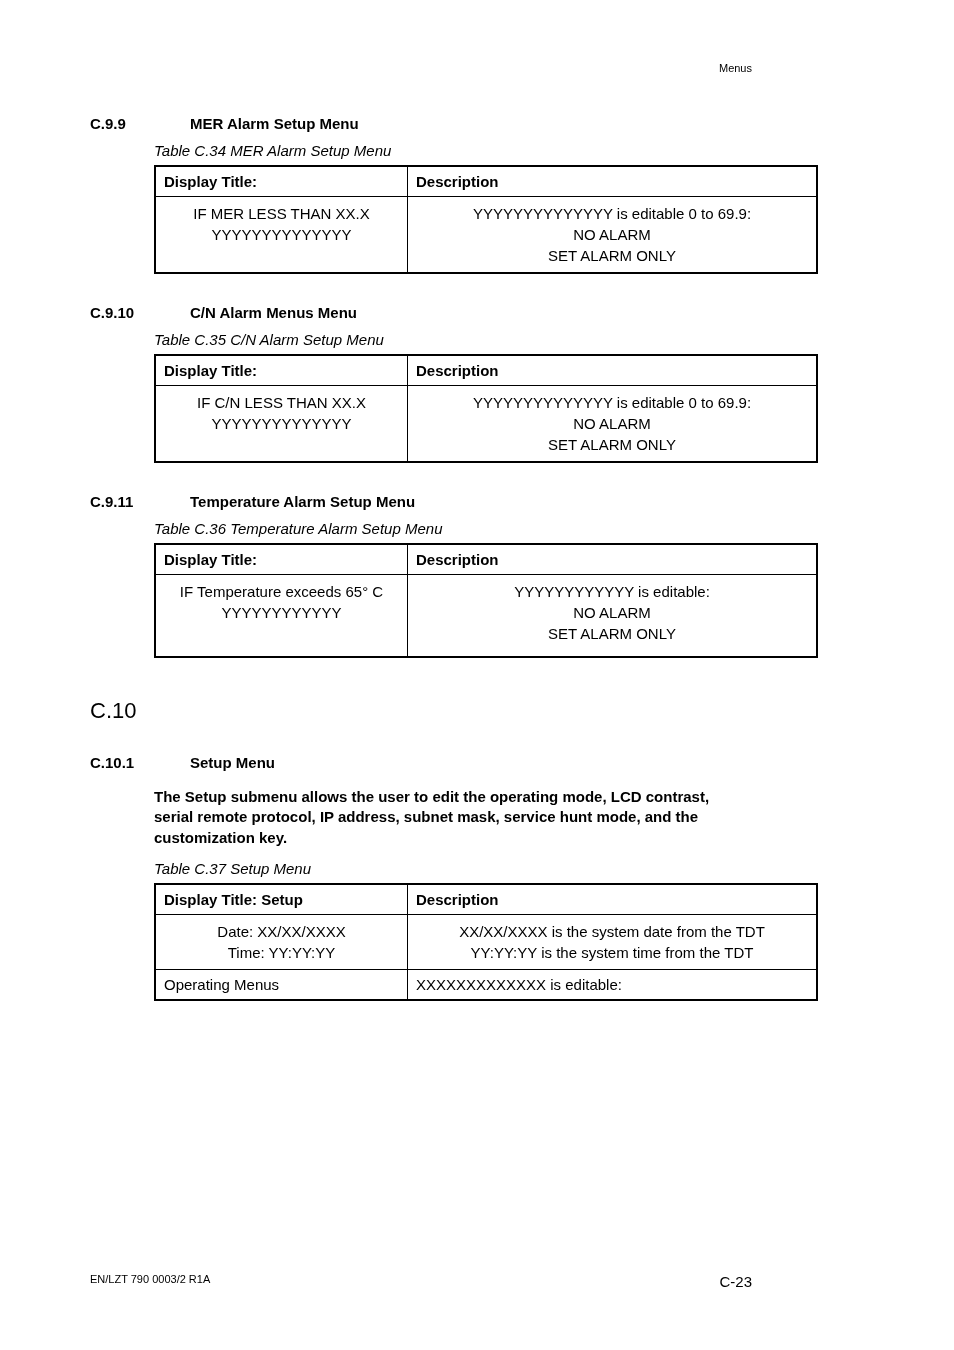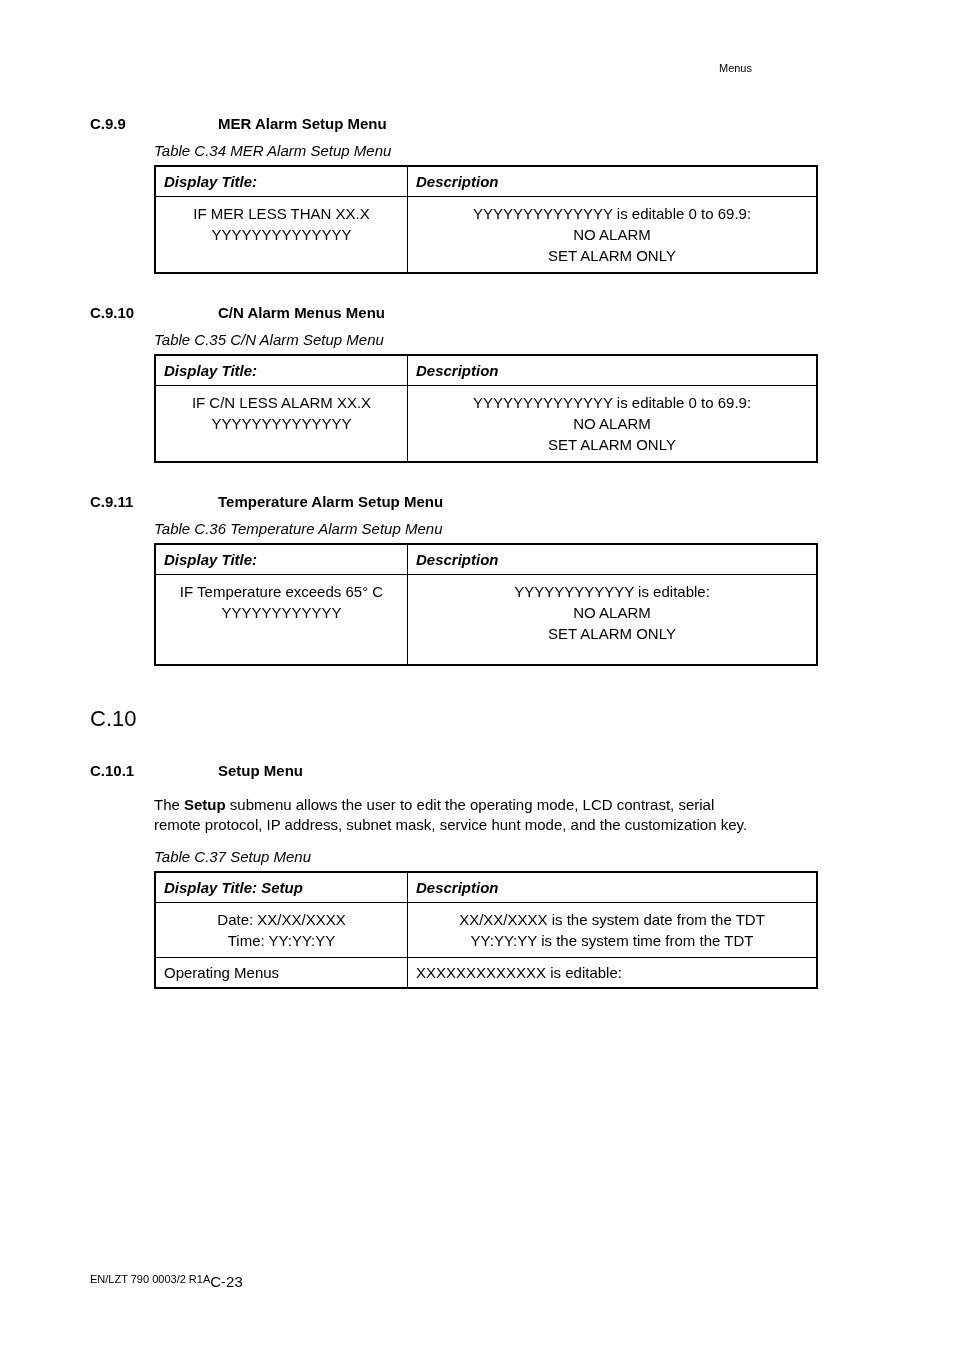--- a/index.html
+++ b/index.html
@@ -21,21 +21,20 @@
 }
 .header-right {
   position: absolute;
   top: 62px;
   right: 90px;
   font-size: 11px;
 }
 .section-row {
   display: flex;
   margin-top: 30px;
-  gap: 28px;
 }
 .sec-num {
   width: 100px;
   font-weight: bold;
   flex: 0 0 100px;
 }
 .sec-title {
   font-weight: bold;
 }
 .sec-title.big {
@@ -49,47 +48,48 @@
 .content-block {
   margin-left: 64px;
 }
 .table-caption {
   font-style: italic;
   margin: 10px 0 6px 0;
 }
 .para {
   margin: 16px 0 12px 0;
   line-height: 1.35;
+  font-weight: bold;
 }
 table.menu {
   border-collapse: collapse;
   width: 664px;
   border: 2px solid #000;
 }
 table.menu th, table.menu td {
   border: 1px solid #000;
   padding: 6px 8px;
   text-align: left;
   vertical-align: top;
   font-size: 15px;
 }
 table.menu th {
   font-weight: bold;
-  font-style: italic;
 }
 .cell-lines div {
   line-height: 1.4;
   text-align: center;
 }
 .footer {
   position: absolute;
   bottom: 60px;
   left: 90px;
   right: 90px;
   display: flex;
+  justify-content: space-between;
   font-size: 11px;
 }
 .footer .pnum {
   font-size: 15px;
 }
 </style>
 </head>
 <body>
 <div class="page">
 
@@ -129,21 +129,21 @@
 <div class="content-block">
   <div class="table-caption">Table C.35 C/N Alarm Setup Menu</div>
   <table class="menu">
     <tbody>
           <tr>
       <th style="width:235px">Display Title:</th>
       <th>Description</th>
     </tr>
     <tr>
       <td class="cell-lines">
-        <div>IF C/N LESS ALARM XX.X</div>
+        <div>IF C/N LESS THAN XX.X</div>
         <div>YYYYYYYYYYYYYY</div>
       </td>
       <td class="cell-lines">
         <div>YYYYYYYYYYYYYY is editable 0 to 69.9:</div>
         <div>NO ALARM</div>
         <div>SET ALARM ONLY</div>
       </td>
     </tr>
   </tbody>
       </table>
@@ -159,21 +159,21 @@
     <tbody>
           <tr>
       <th style="width:235px">Display Title:</th>
       <th>Description</th>
     </tr>
     <tr>
       <td class="cell-lines" style="padding-bottom:24px">
         <div>IF Temperature exceeds 65° C</div>
         <div>YYYYYYYYYYYY</div>
       </td>
-      <td class="cell-lines" style="padding-bottom:20px">
+      <td class="cell-lines" style="padding-bottom:12px">
         <div>YYYYYYYYYYYY is editable:</div>
         <div>NO ALARM</div>
         <div>SET ALARM ONLY</div>
       </td>
     </tr>
   </tbody>
       </table>
 </div>
 
 <div class="section-row" style="margin-top:40px">

